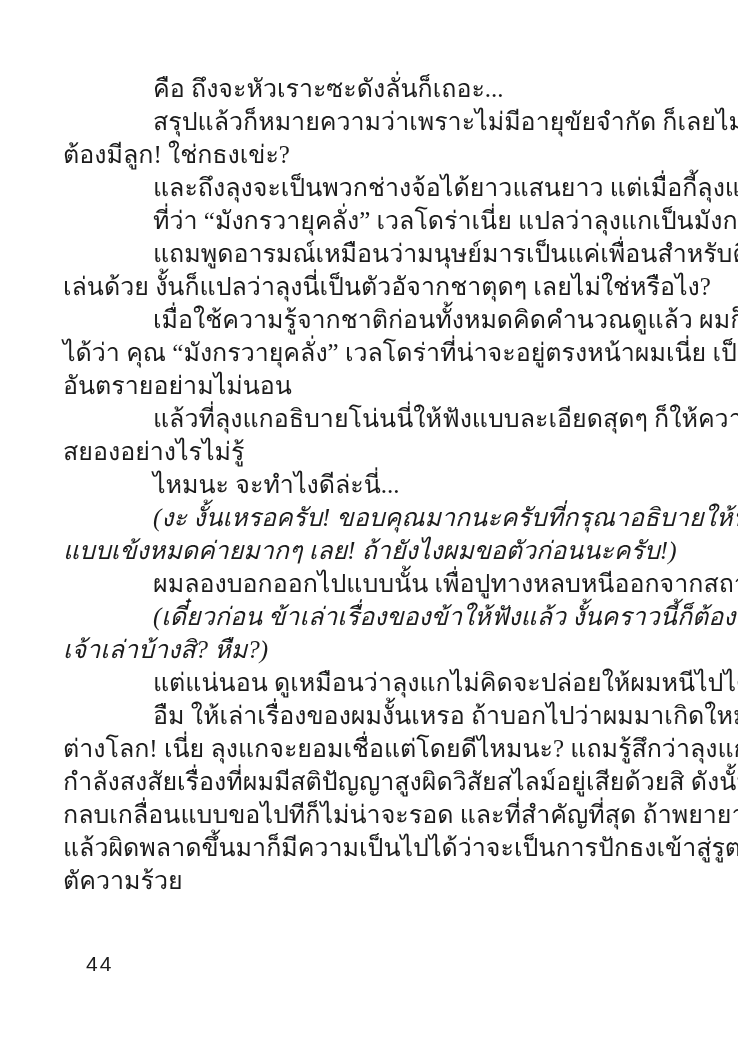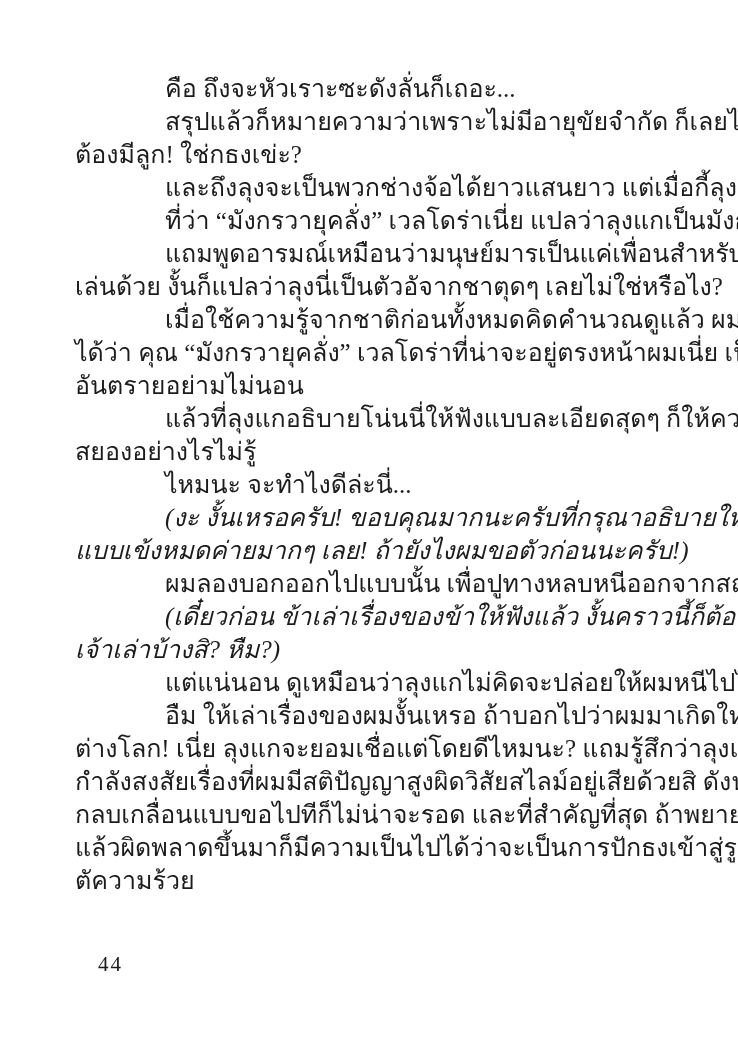--- a/index.html
+++ b/index.html
@@ -11,21 +11,20 @@
     height: 1051px;
     position: relative;
     background: #ffffff;
     overflow: hidden;
     font-family: "Liberation Serif", "DejaVu Serif", serif;
   }
   .book-page {
     position: absolute;
     inset: 0;
     background: #ffffff;
-    margin-left: 12px;
   }
   .page-text {
     position: absolute;
     left: 63px;
     top: 72px;
     width: 612px;
     color: #1c1c1c;
     font-size: 25px;
   }
   .text-line {
@@ -40,21 +39,21 @@
     font-style: italic;
   }
   .page-number {
     position: absolute;
     left: 86px;
     top: 950px;
     font-size: 21px;
     line-height: 28px;
     color: #1c1c1c;
     letter-spacing: 2px;
-    font-family: Liberation Serif, serif;
+    font-family: Liberation Sans, sans-serif;
   }
 </style>
 </head>
 <body>
 
 <div class="book-page">
   <div class="page-text">
       <div class="text-line indent">คือ ถึงจะหัวเราะซะดังลั่นก็เถอะ...</div>
       <div class="text-line indent">สรุปแล้วก็หมายความว่าเพราะไม่มีอายุขัยจำกัด ก็เลยไม่จำเป็น</div>
       <div class="text-line">ต้องมีลูก! ใช่กธงเข่ะ?</div>

